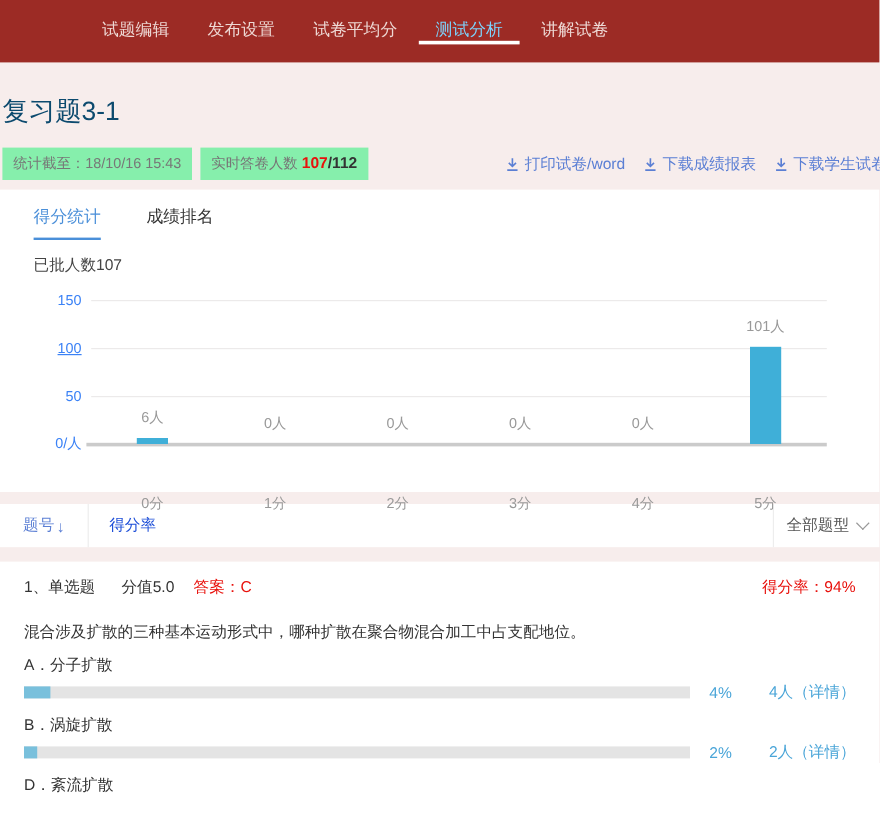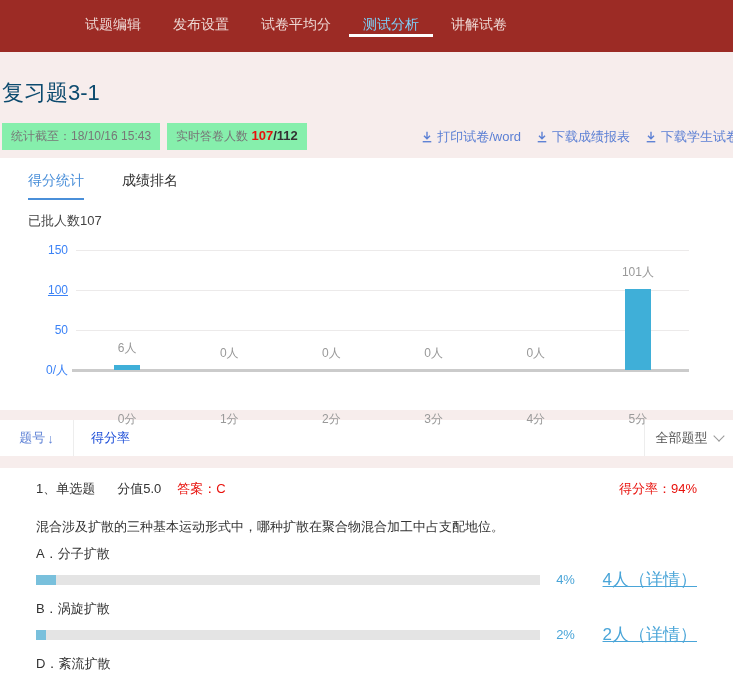--- a/index.html
+++ b/index.html
@@ -53,33 +53,33 @@
   
   .table-header{margin-top:10px;height:36px;background:#fff;display:flex;align-items:stretch;font-size:13px;}
   .th-qno{width:73px;display:flex;align-items:center;justify-content:center;gap:2px;
     color:var(--link-blue,#5b7fd4);border-right:1px solid #ededed;cursor:pointer;}
   .th-rate{flex:1;display:flex;align-items:center;padding-left:17px;color:#1d4ed8;}
   .th-filter{width:88px;border-left:1px solid #ededed;display:flex;align-items:center;justify-content:center;
     gap:7px;color:#555;cursor:pointer;}
   .chevron{width:7px;height:7px;border-right:1px solid #999;border-bottom:1px solid #999;
     transform:rotate(45deg);margin-top:-4px;}
   
-  .question-card{margin-top:12px;height:228px;box-sizing:border-box;padding:12px 36px 0;}
+  .question-card{margin-top:12px;height:228px;box-sizing:border-box;padding:12px 20px 0;}
   .q-head{display:flex;align-items:center;font-size:13px;}
   .q-score{margin-left:22px;}
   .q-answer{margin-left:16px;color:var(--red,#e8110c);}
   .q-rate{margin-left:auto;color:var(--red,#e8110c);}
   .q-text{margin-top:20px;font-size:13px;color:#333;}
   .option{margin-top:9px;}
   .opt-label{font-size:13px;color:#333;}
   .opt-row{display:flex;align-items:center;margin-top:5px;}
   .track{width:560px;height:10px;background:#e4e4e4;}
   .fill{height:100%;background:var(--option-bar,#79c0dc);}
   .pct{margin-left:16px;width:36px;font-size:13px;color:var(--option-text-blue,#4aa5d8);}
-  .cnt{margin-left:14px;font-size:17px;color:var(--option-text-blue,#4aa5d8);cursor:pointer;white-space:nowrap;text-decoration:underline;}
+  .cnt{margin-left:14px;font-size:13px;color:var(--option-text-blue,#4aa5d8);cursor:pointer;white-space:nowrap;}
 </style>
 </head>
 <body>
 
 <div class="navbar">
   <div class="nav-tab">试题编辑</div>
   <div class="nav-tab">发布设置</div>
   <div class="nav-tab">试卷平均分</div>
   <div class="nav-tab active">测试分析</div>
   <div class="nav-tab">讲解试卷</div>

